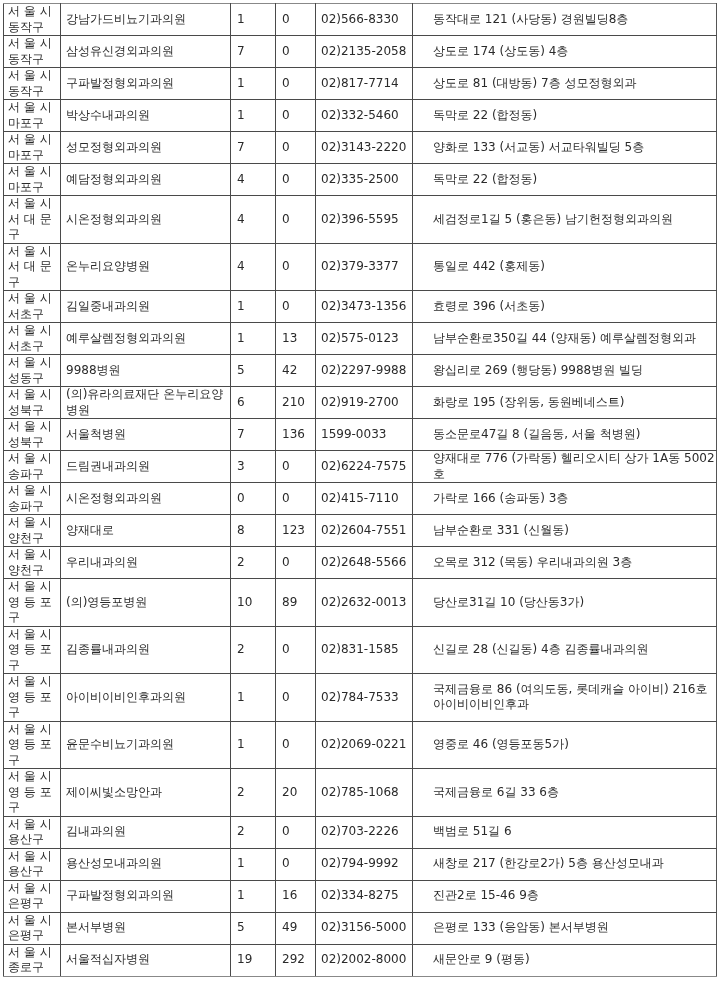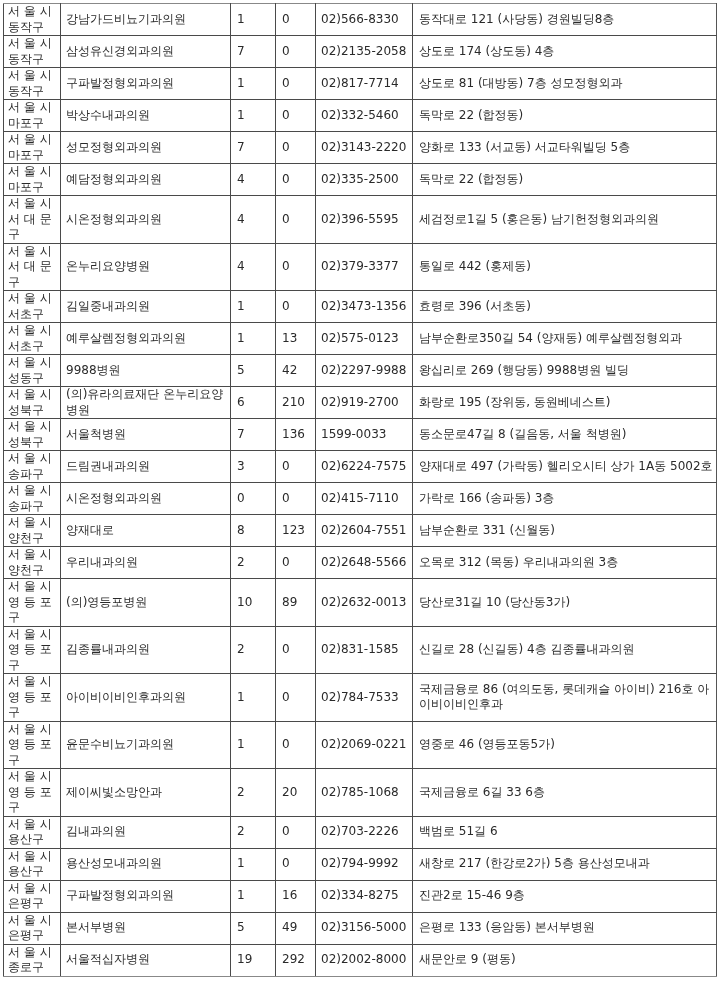--- a/index.html
+++ b/index.html
@@ -17,21 +17,21 @@
     padding: 0 0 0 5px;
     vertical-align: middle;
     line-height: 15.5px;
     overflow: hidden;
   }
   tr.r2 td { height: 30.5px; }
   tr.r3 td { height: 46px; }
   td.region { letter-spacing: 0px; padding-left: 4px; word-break: break-all; }
   td.region span { display: block; }
   td.num { padding-left: 6px; }
-  td.addr { padding-left: 6px; }
+  td.addr { padding-left: 20px; }
   tr:first-child td { border-top-color: #888; }
   tr:last-child td { border-bottom-color: #888; }
   td:last-child { border-right-color: #555; }
 </style>
 </head>
 <body>
 
 <div class="wrap">
   <table>
     <colgroup>
@@ -146,21 +146,21 @@
         </tr>
         <tr class="r2">
           <td class="region">
             <span>서 울 시</span>
             <span>서초구</span>
           </td>
           <td class="name">예루살렘정형외과의원</td>
           <td class="num">1</td>
           <td class="num">13</td>
           <td class="phone">02)575-0123</td>
-          <td class="addr">남부순환로350길 54 (양재동) 예루살렘정형외과</td>
+          <td class="addr">남부순환로350길 44 (양재동) 예루살렘정형외과</td>
         </tr>
         <tr class="r2">
           <td class="region">
             <span>서 울 시</span>
             <span>성동구</span>
           </td>
           <td class="name">9988병원</td>
           <td class="num">5</td>
           <td class="num">42</td>
           <td class="phone">02)2297-9988</td>
@@ -190,21 +190,21 @@
         </tr>
         <tr class="r2">
           <td class="region">
             <span>서 울 시</span>
             <span>송파구</span>
           </td>
           <td class="name">드림권내과의원</td>
           <td class="num">3</td>
           <td class="num">0</td>
           <td class="phone">02)6224-7575</td>
-          <td class="addr">양재대로 497 (가락동) 헬리오시티 상가 1A동 5002호</td>
+          <td class="addr">양재대로 776 (가락동) 헬리오시티 상가 1A동 5002호</td>
         </tr>
         <tr class="r2">
           <td class="region">
             <span>서 울 시</span>
             <span>송파구</span>
           </td>
           <td class="name">시온정형외과의원</td>
           <td class="num">0</td>
           <td class="num">0</td>
           <td class="phone">02)415-7110</td>

